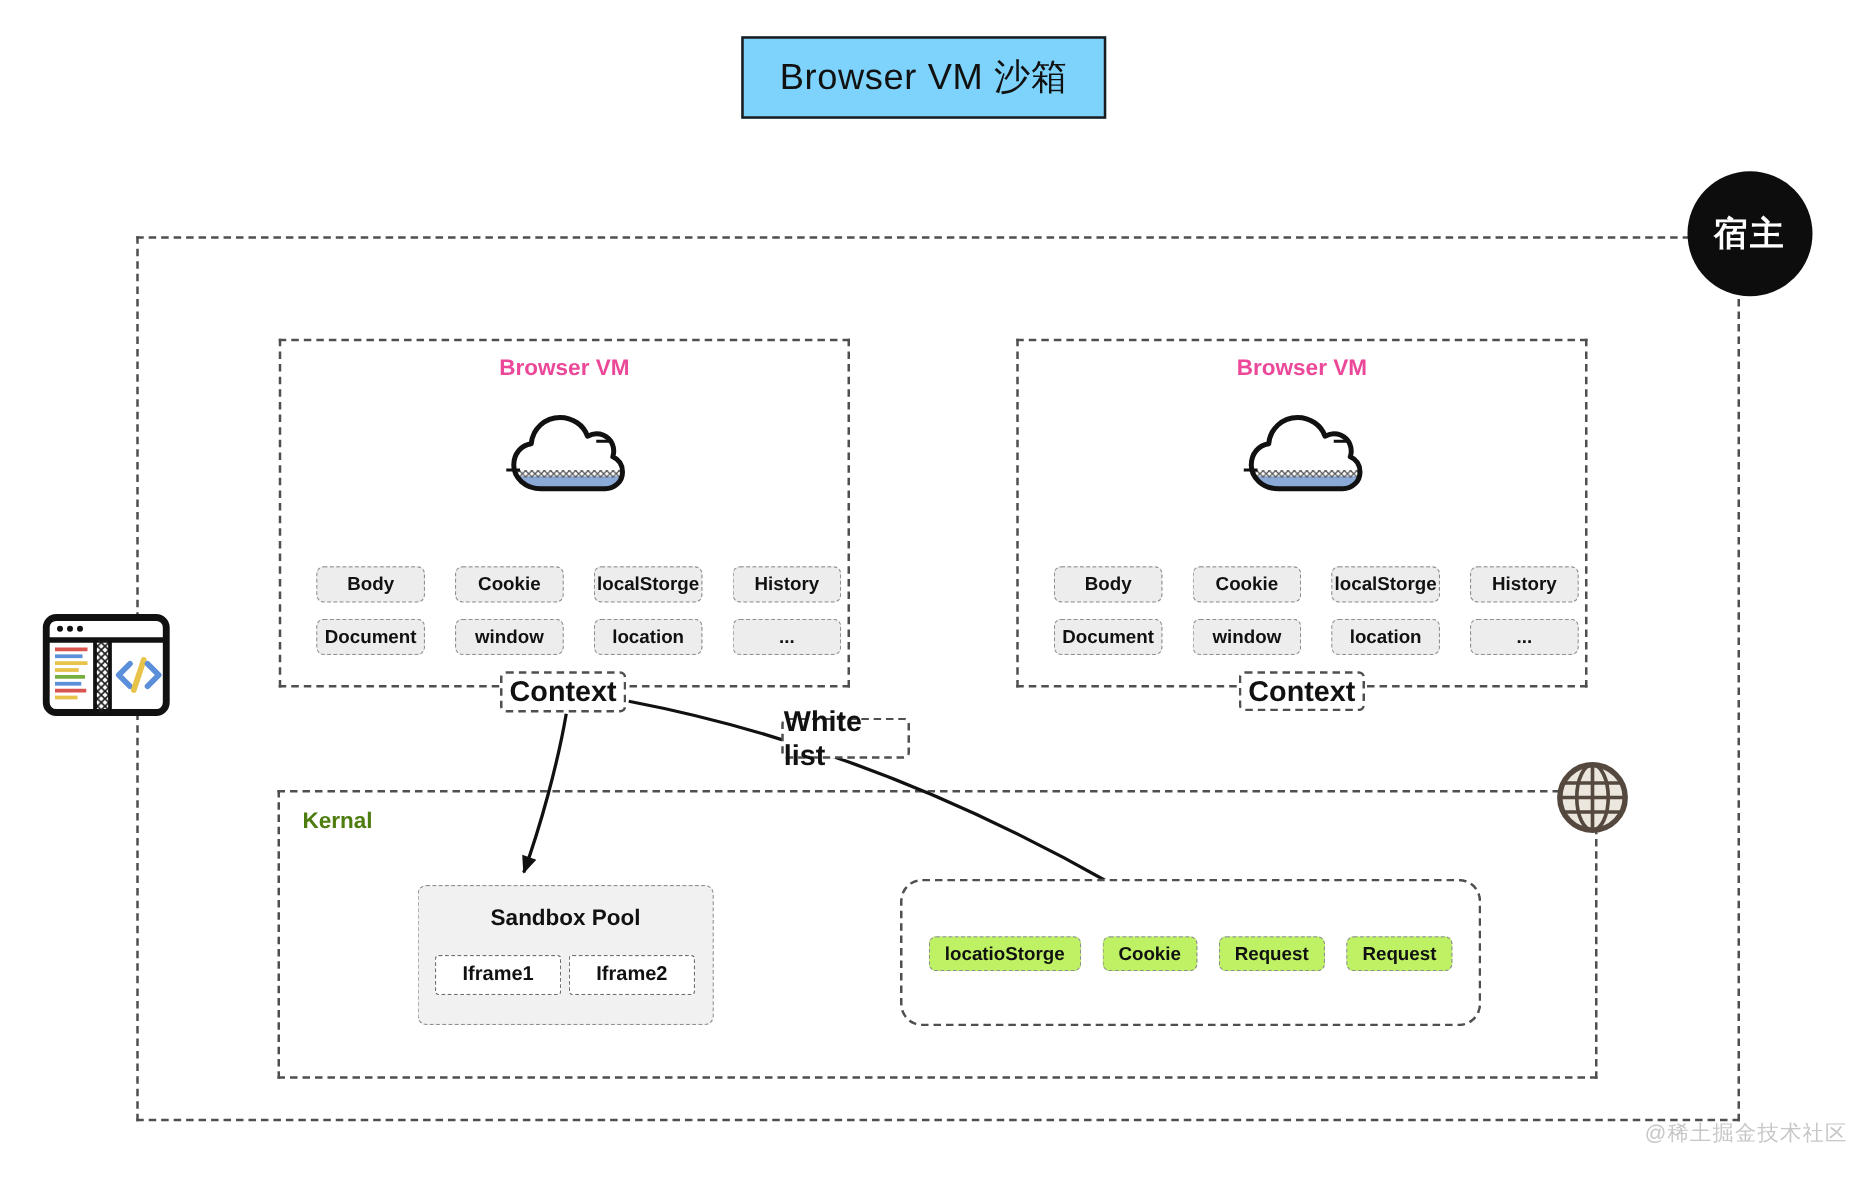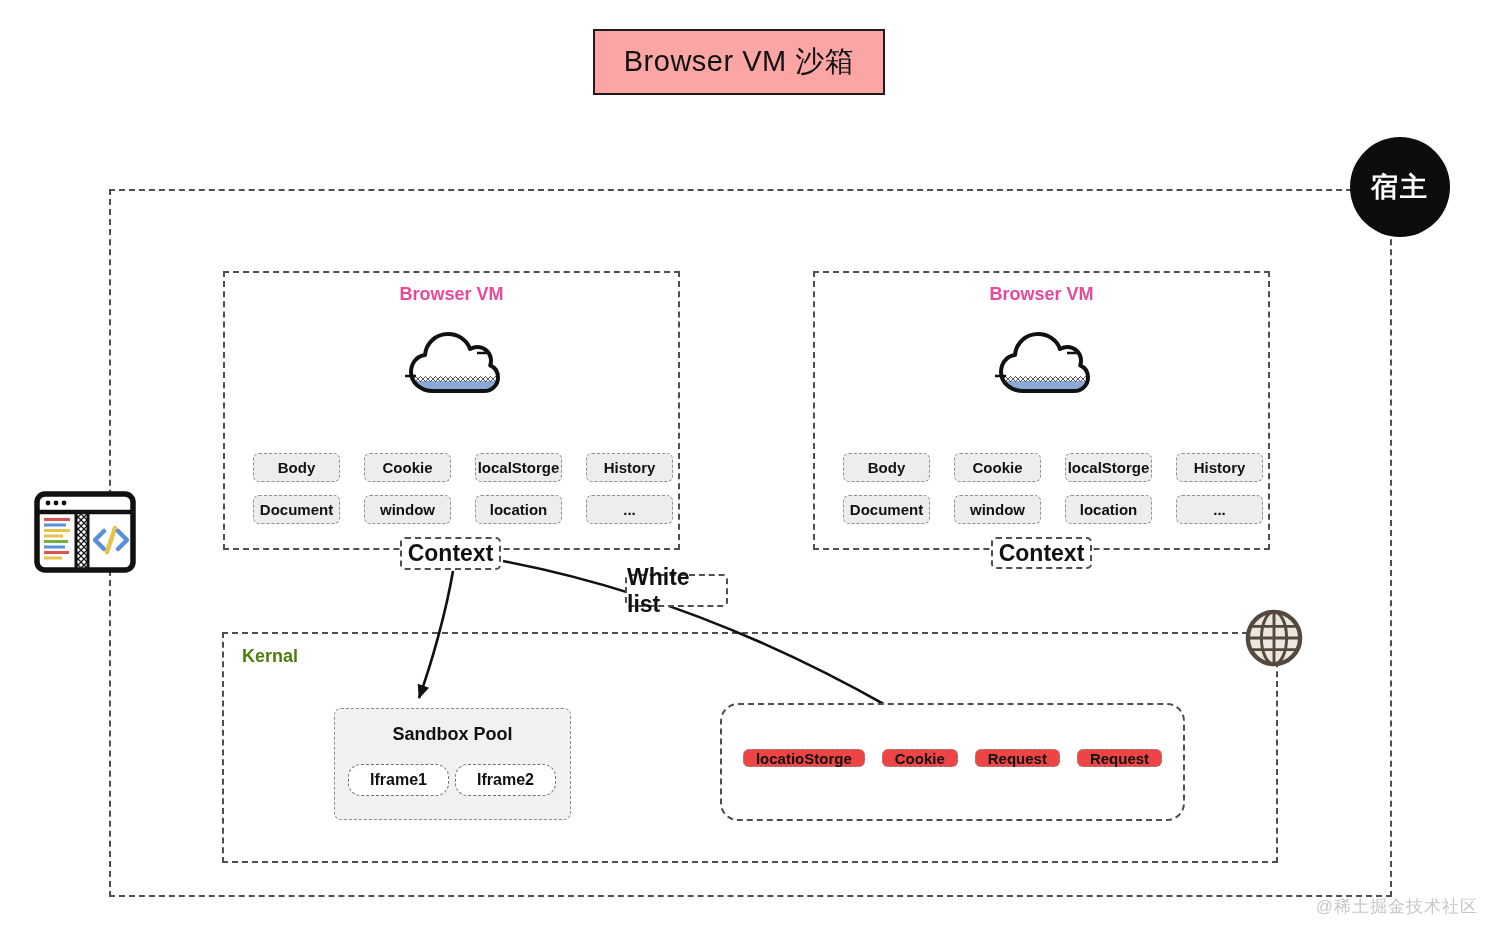--- a/index.html
+++ b/index.html
@@ -4,21 +4,21 @@
 <style>
   * { box-sizing: border-box; margin: 0; padding: 0; }
   body { background: #ffffff; font-family: "Liberation Sans", sans-serif; }
   .canvas { position: relative; width: 1500px; height: 942px; background: #fff; overflow: hidden; }
 
   
   .dashed { border: 2px dashed #4f4f4f; background: transparent; position: absolute; }
 
   .title-box {
     position: absolute; left: 593px; top: 29px; width: 292px; height: 66px;
-    border: 2px solid #1c1c1c; background: #fca5a5; z-index: 3;
+    border: 2px solid #1c1c1c; background: #7dd3fc; z-index: 3;
     display: flex; align-items: center; justify-content: center;
     font-size: 29px; font-weight: 500; color: #111; letter-spacing: .5px;
   }
 
   .outer-box { left: 109px; top: 189px; width: 1283px; height: 708px; z-index: 0; }
 
   .host-circle {
     position: absolute; left: 1350px; top: 137px; width: 100px; height: 100px;
     border-radius: 50%; background: #0d0d0d; z-index: 6;
     display: flex; align-items: center; justify-content: center;
@@ -55,36 +55,36 @@
   .kernal-label { position: absolute; left: 18px; top: 12px; font-size: 18px; font-weight: 700; color: #4d7c0f; }
 
   .sandbox-pool {
     position: absolute; left: 310px; top: 708px; width: 237px; height: 112px;
     background: #f1f1f1; border: 1.5px dashed #8f8f8f; border-radius: 7px; z-index: 2; margin-left: 24px;
   }
   .pool-title { position: absolute; top: 15px; width: 100%; text-align: center;
                 font-size: 18px; font-weight: 700; color: #111; }
   .iframe-box {
     position: absolute; top: 55px; width: 101px; height: 32px;
-    background: #fff; border: 1.5px dashed #6f6f6f; border-radius: 13px;
+    background: #fff; border: 1.5px dashed #6f6f6f; border-radius: 3px;
     display: flex; align-items: center; justify-content: center;
     font-size: 16px; font-weight: 700; color: #111;
   }
   .iframe-1 { left: 13px; }
   .iframe-2 { left: 120px; }
 
   .api-box {
     position: absolute; left: 720px; top: 703px; width: 465px; height: 118px;
     background: #fff; border: 2px dashed #4f4f4f; border-radius: 18px; z-index: 2;
   }
   .api-chips { position: absolute; left: 0; top: 44px; width: 100%;
                display: flex; justify-content: center; gap: 17px; }
   .api-chip {
-    height: 18px; padding: 0 12px; display: flex; align-items: center; justify-content: center;
-    background: #ef4444; border: 1.5px dashed #8f8f8f; border-radius: 6px;
+    height: 28px; padding: 0 12px; display: flex; align-items: center; justify-content: center;
+    background: #bef264; border: 1.5px dashed #8f8f8f; border-radius: 6px;
     font-size: 15px; font-weight: 700; color: #111; white-space: nowrap;
   }
 
   
   .lines-overlay { position: absolute; left: 0; top: 0; width: 1500px; height: 942px;
                    z-index: 2; pointer-events: none; }
   .browser-icon  { position: absolute; left: 33px;  top: 490px; z-index: 5; }
   .globe-icon    { position: absolute; left: 1243px; top: 607px; z-index: 5; }
 
   .watermark { position: absolute; right: 22px; top: 895px; z-index: 6;

